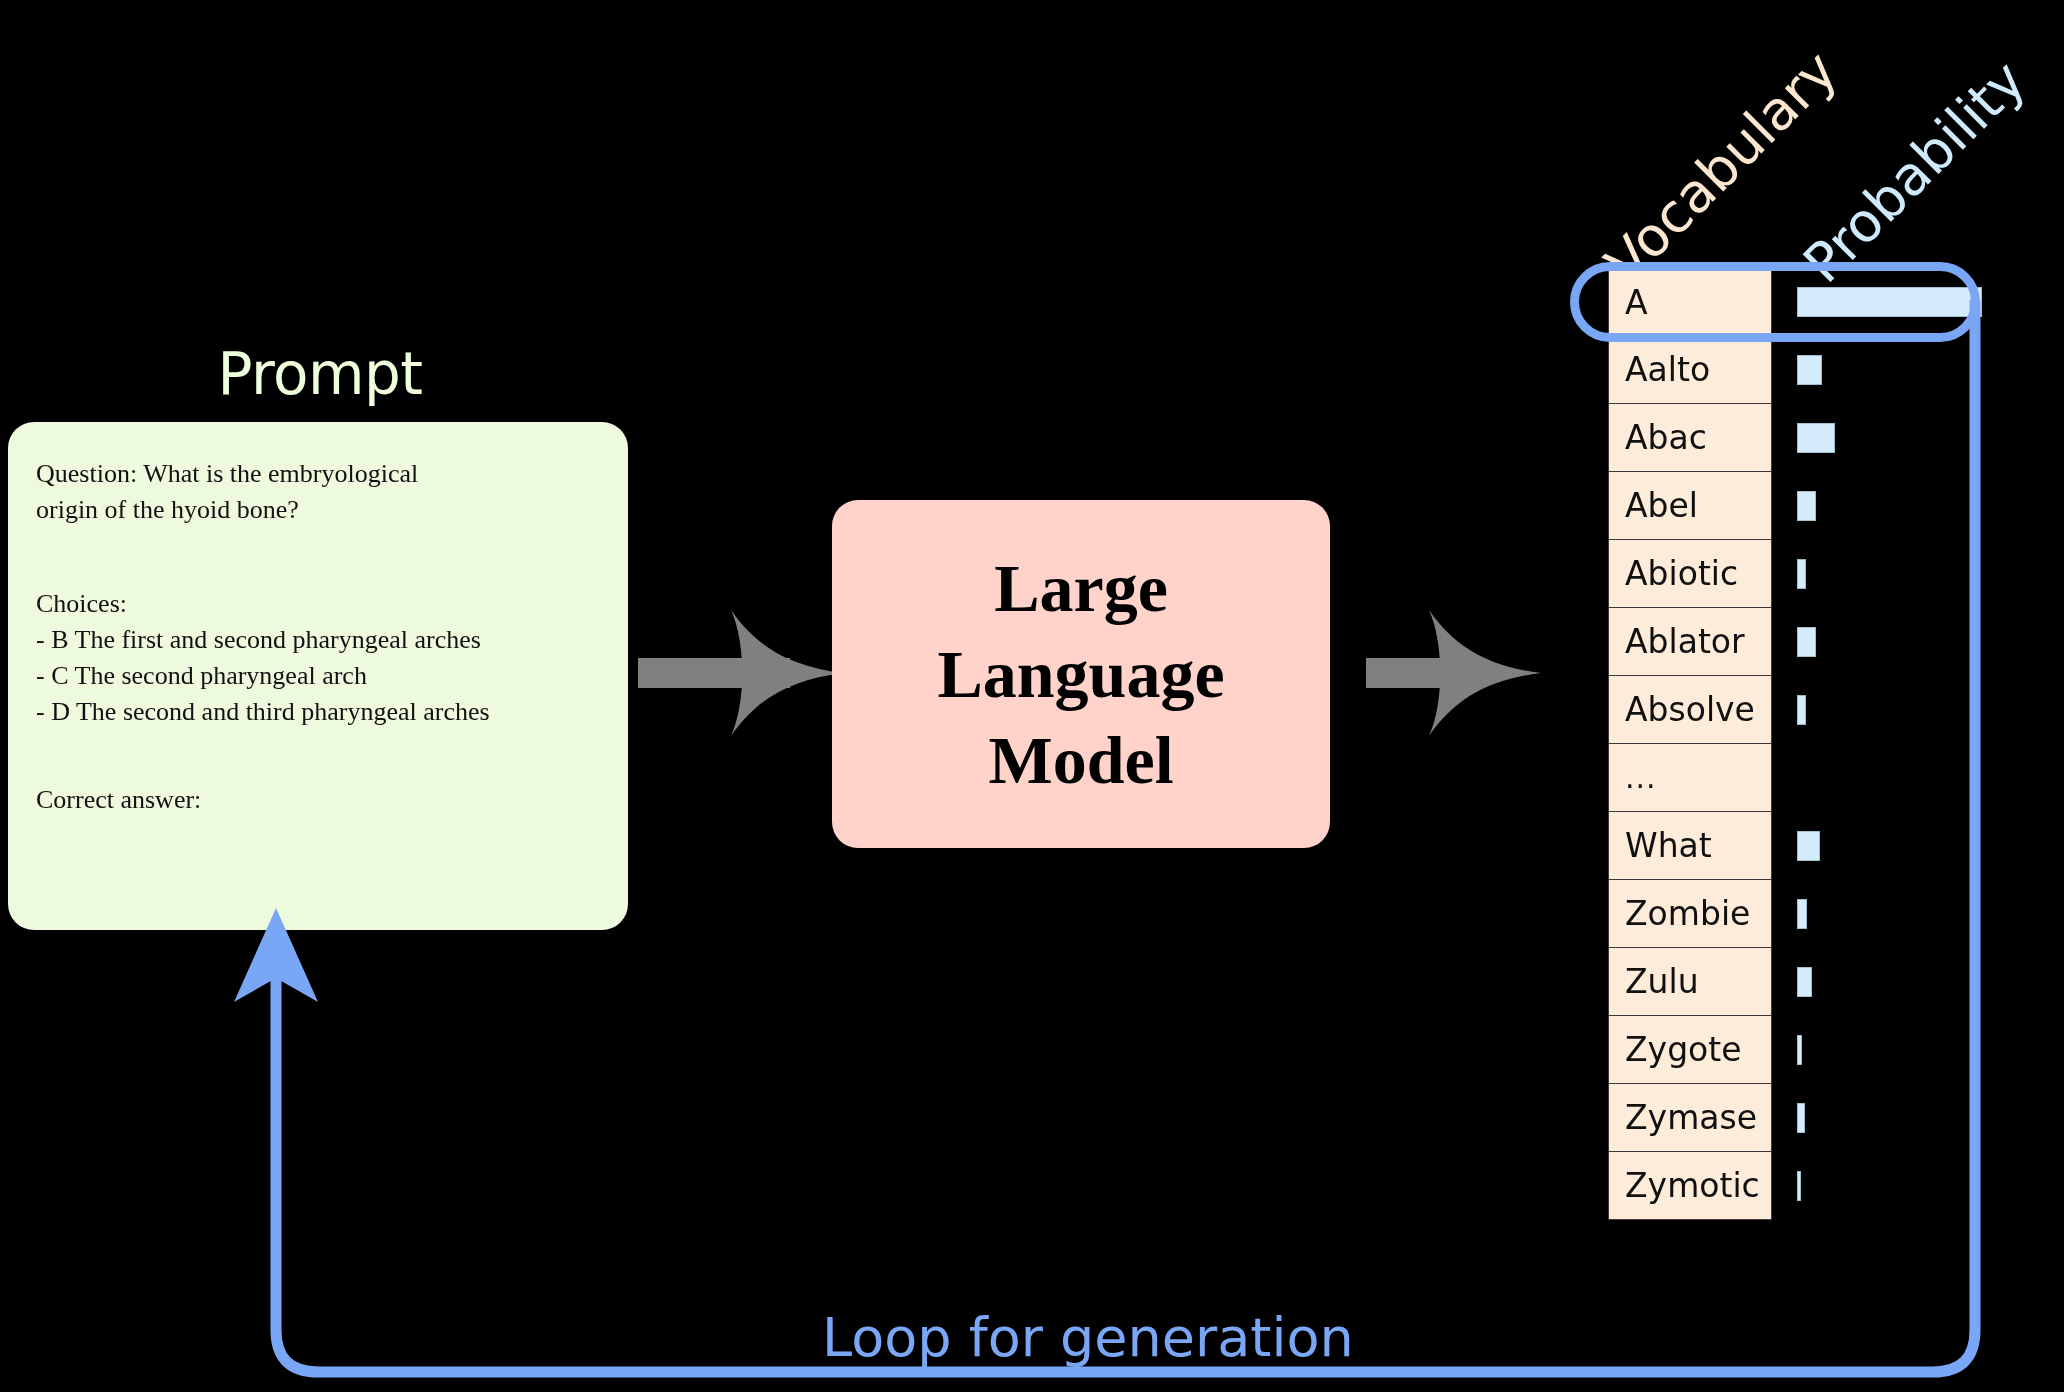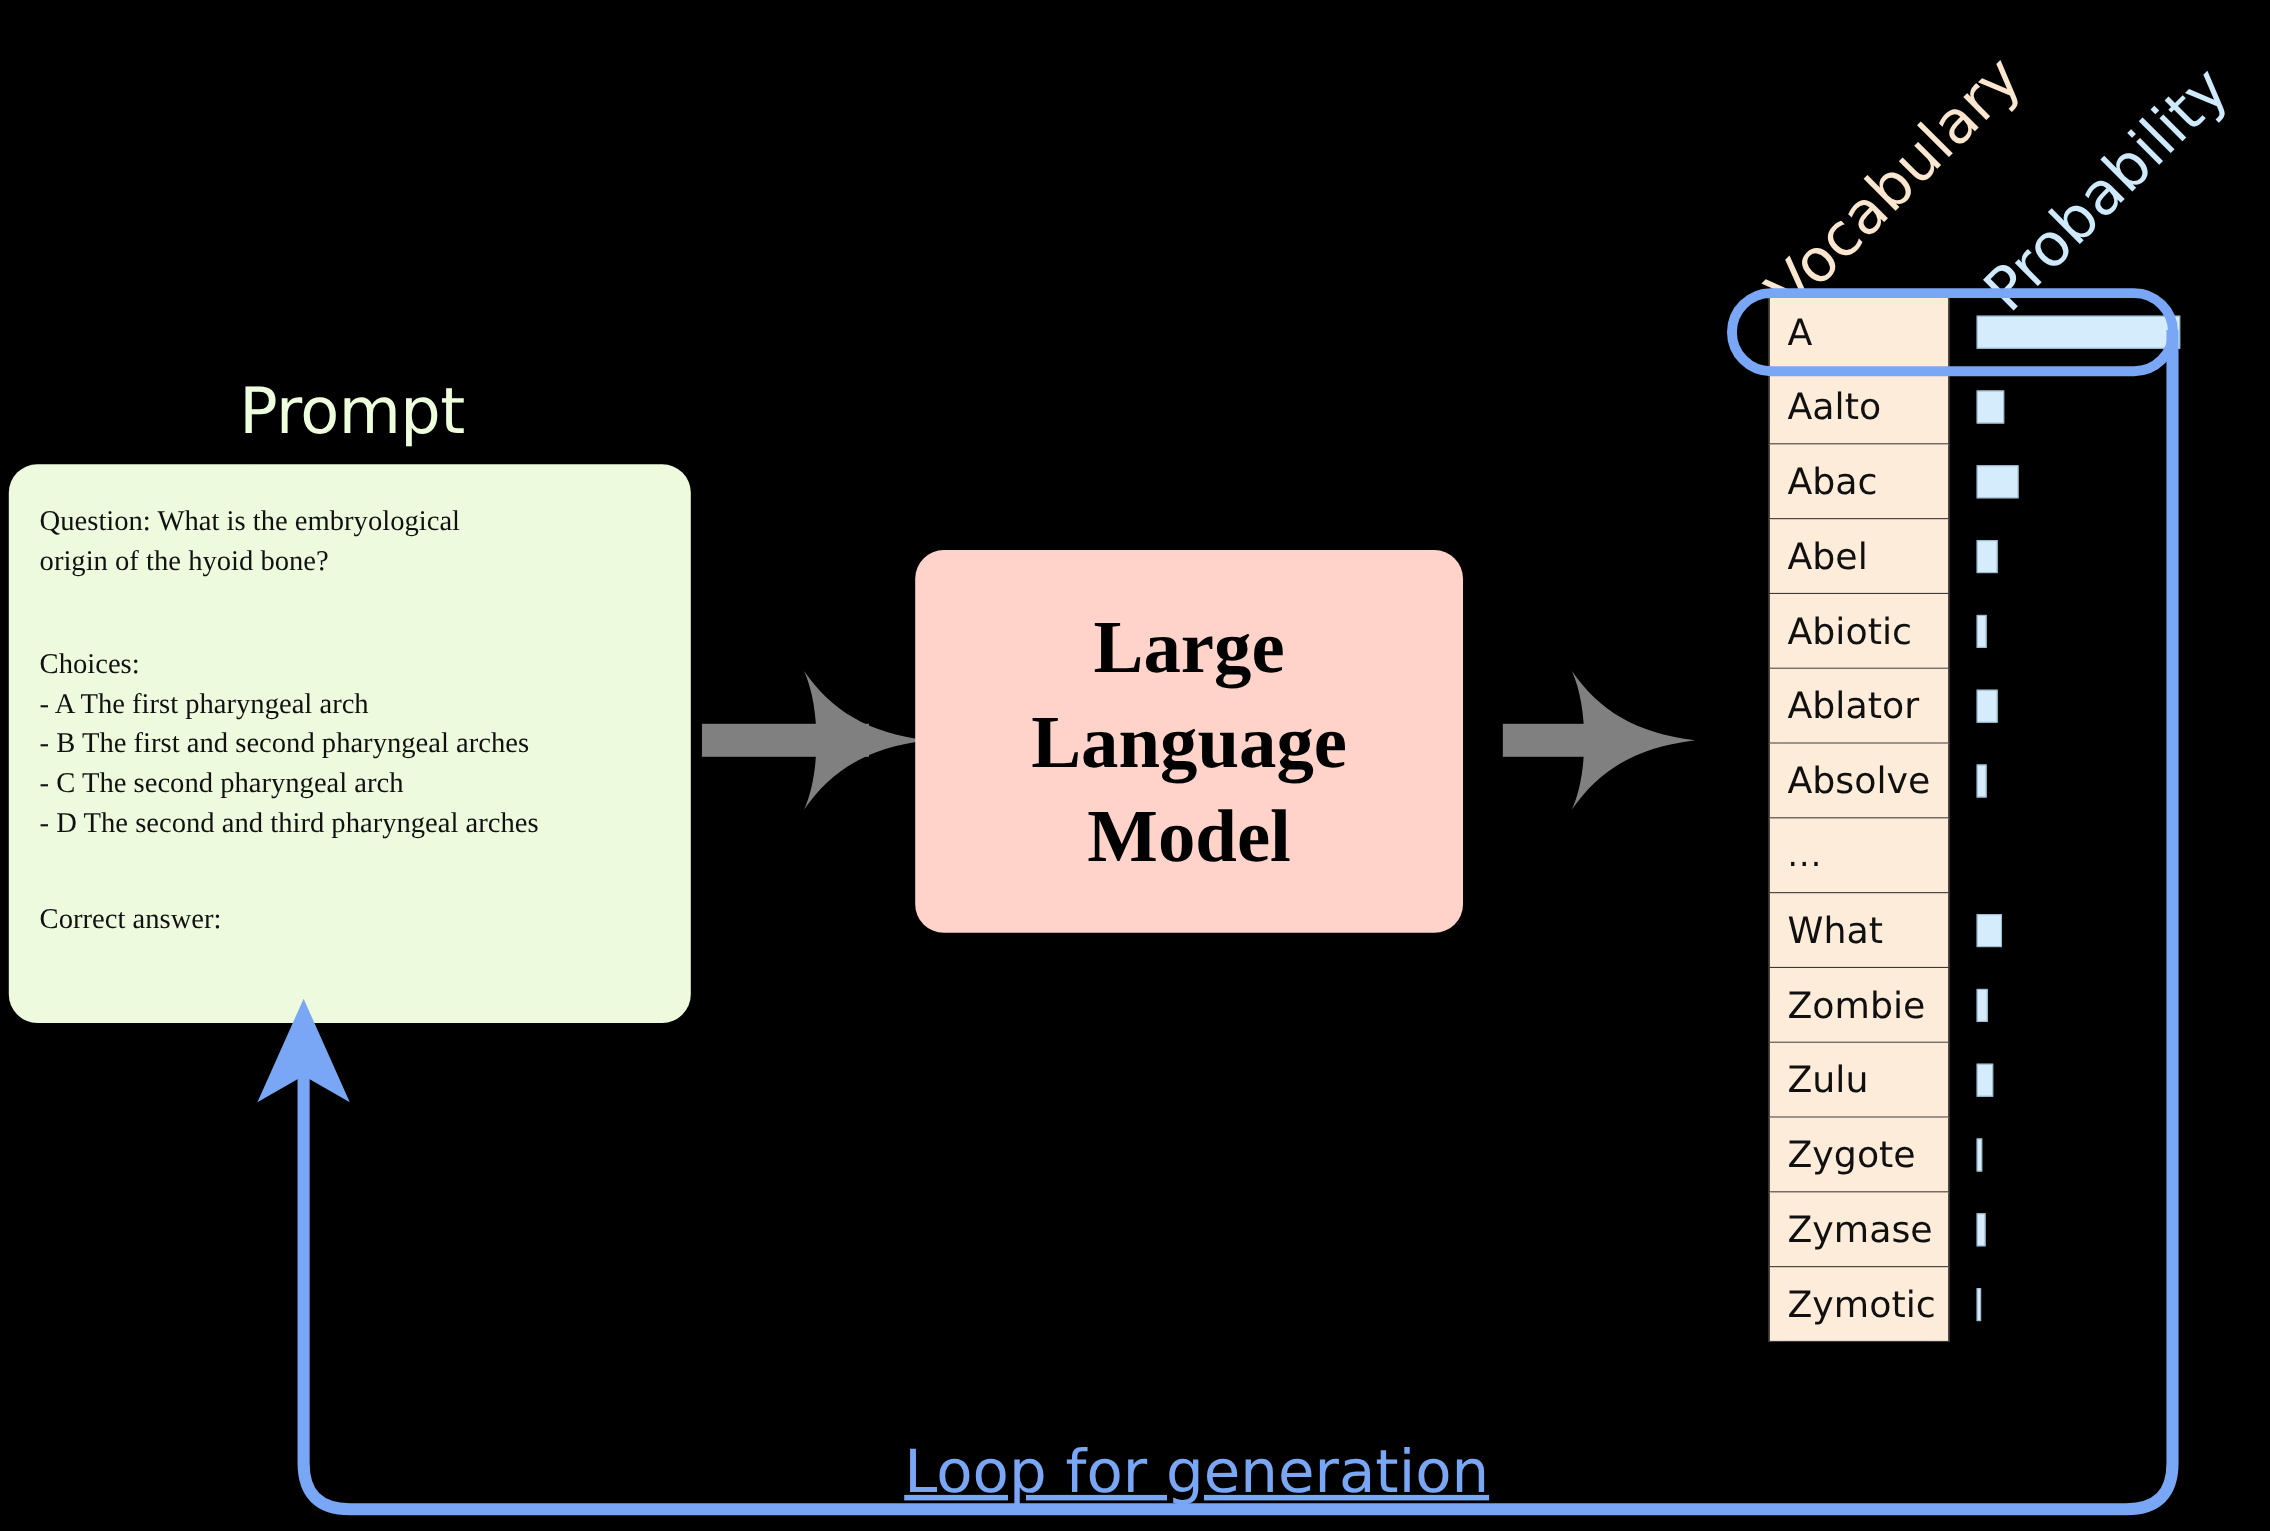--- a/index.html
+++ b/index.html
@@ -157,36 +157,34 @@
     pointer-events: none;
   }
   #loop-label {
     position: absolute;
     left: 822px;
     top: 1306px;
     color: #7aa7f5;
     font-size: 54px;
     font-family: "DejaVu Sans", sans-serif;
     white-space: nowrap;
-    text-decoration: underline;
   }
 </style>
 </head>
 <body>
 
 <div id="stage">
 
   <div id="prompt-title">Prompt</div>
 
   <div id="prompt-box">
     <div class="ptxt">Question: What is the embryological</div>
     <div class="ptxt">origin of the hyoid bone?</div>
     <div class="pgap"></div>
     <div class="ptxt">Choices:</div>
-    <div class="ptxt">- A The first pharyngeal arch</div>
     <div class="ptxt">- B The first and second pharyngeal arches</div>
     <div class="ptxt">- C The second pharyngeal arch</div>
     <div class="ptxt">- D The second and third pharyngeal arches</div>
     <div class="pgap2"></div>
     <div class="ptxt">Correct answer:</div>
   </div>
 
   <svg class="grey-arrow" style="left:638px; top:598px;" width="220" height="150" viewBox="0 0 220 150">
     <path d="M0 62 L150 62 L150 62 Z"></path>
     <rect x="0" y="60" width="152" height="30" fill="#808080"></rect>

